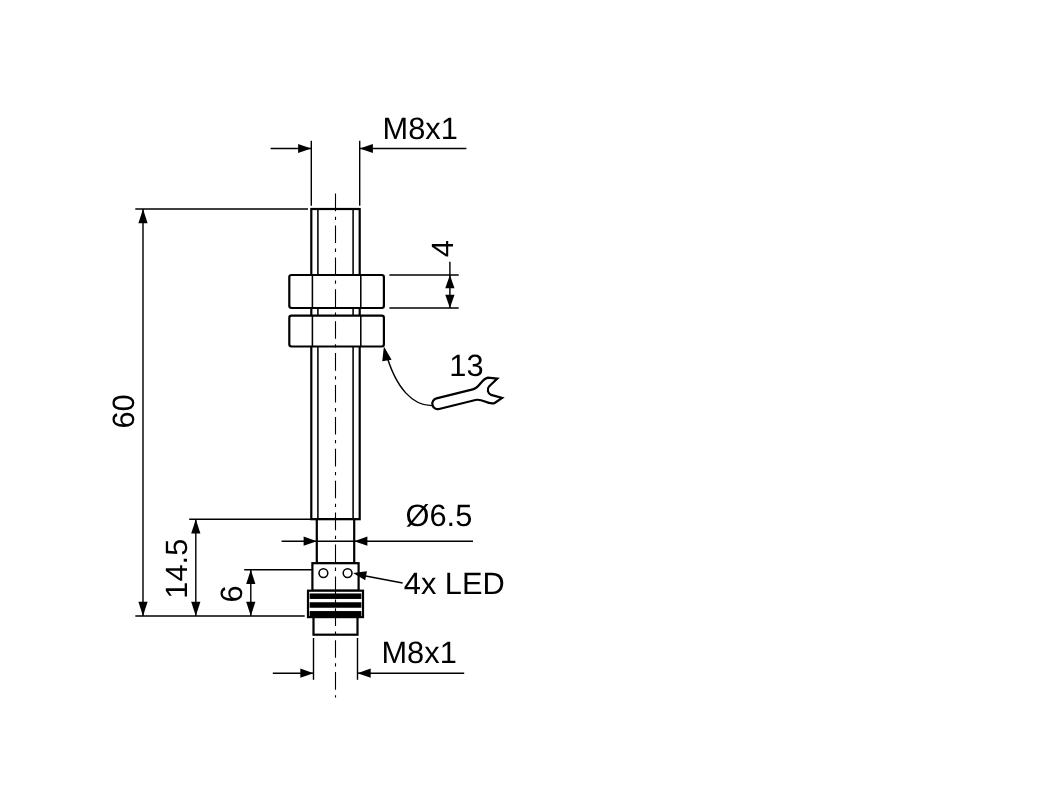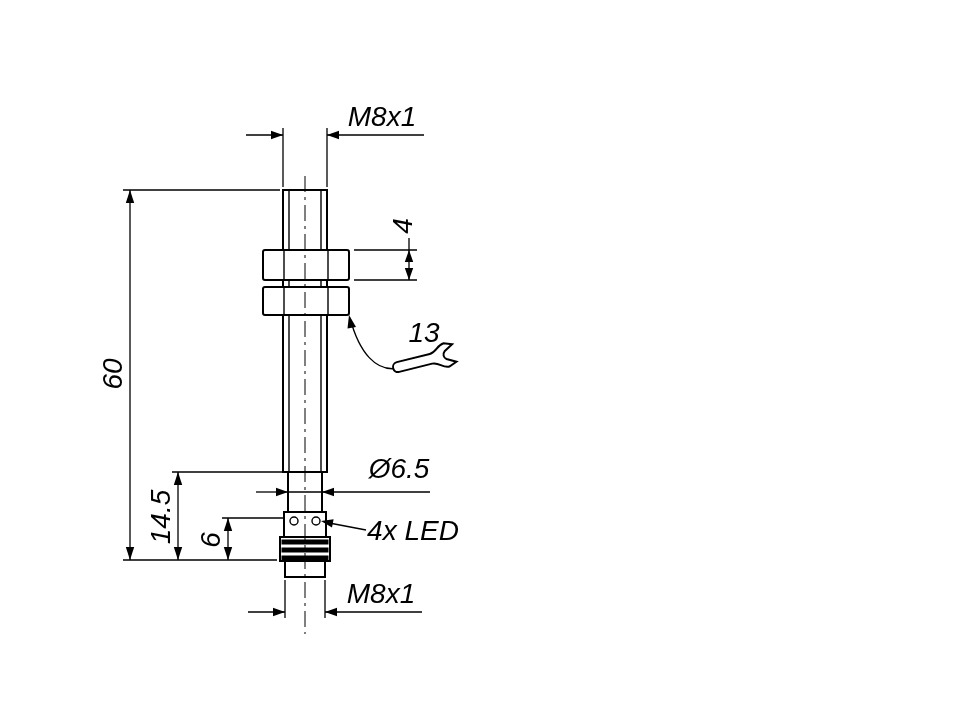--- a/index.html
+++ b/index.html
@@ -3,21 +3,20 @@
 <meta charset="utf-8">
 <style>
   html,body{margin:0;padding:0;background:#e9e9e9;}
   .canvas{
     position:relative;
     width:960px;height:720px;
     margin:0 auto;
     background:#ffffff;
     font-family:"Liberation Sans", sans-serif;
     overflow:hidden;
-    font-style:italic;
   }
   svg{display:block;}
   svg text{
     font-family:"Liberation Sans", sans-serif;
     font-size:28px;
     fill:#000;
   }
   .part{fill:#ffffff;stroke:#000;stroke-width:2;}
   .partline{stroke:#000;stroke-width:1.4;fill:none;}
   .dim{stroke:#000;stroke-width:1.3;fill:none;}

